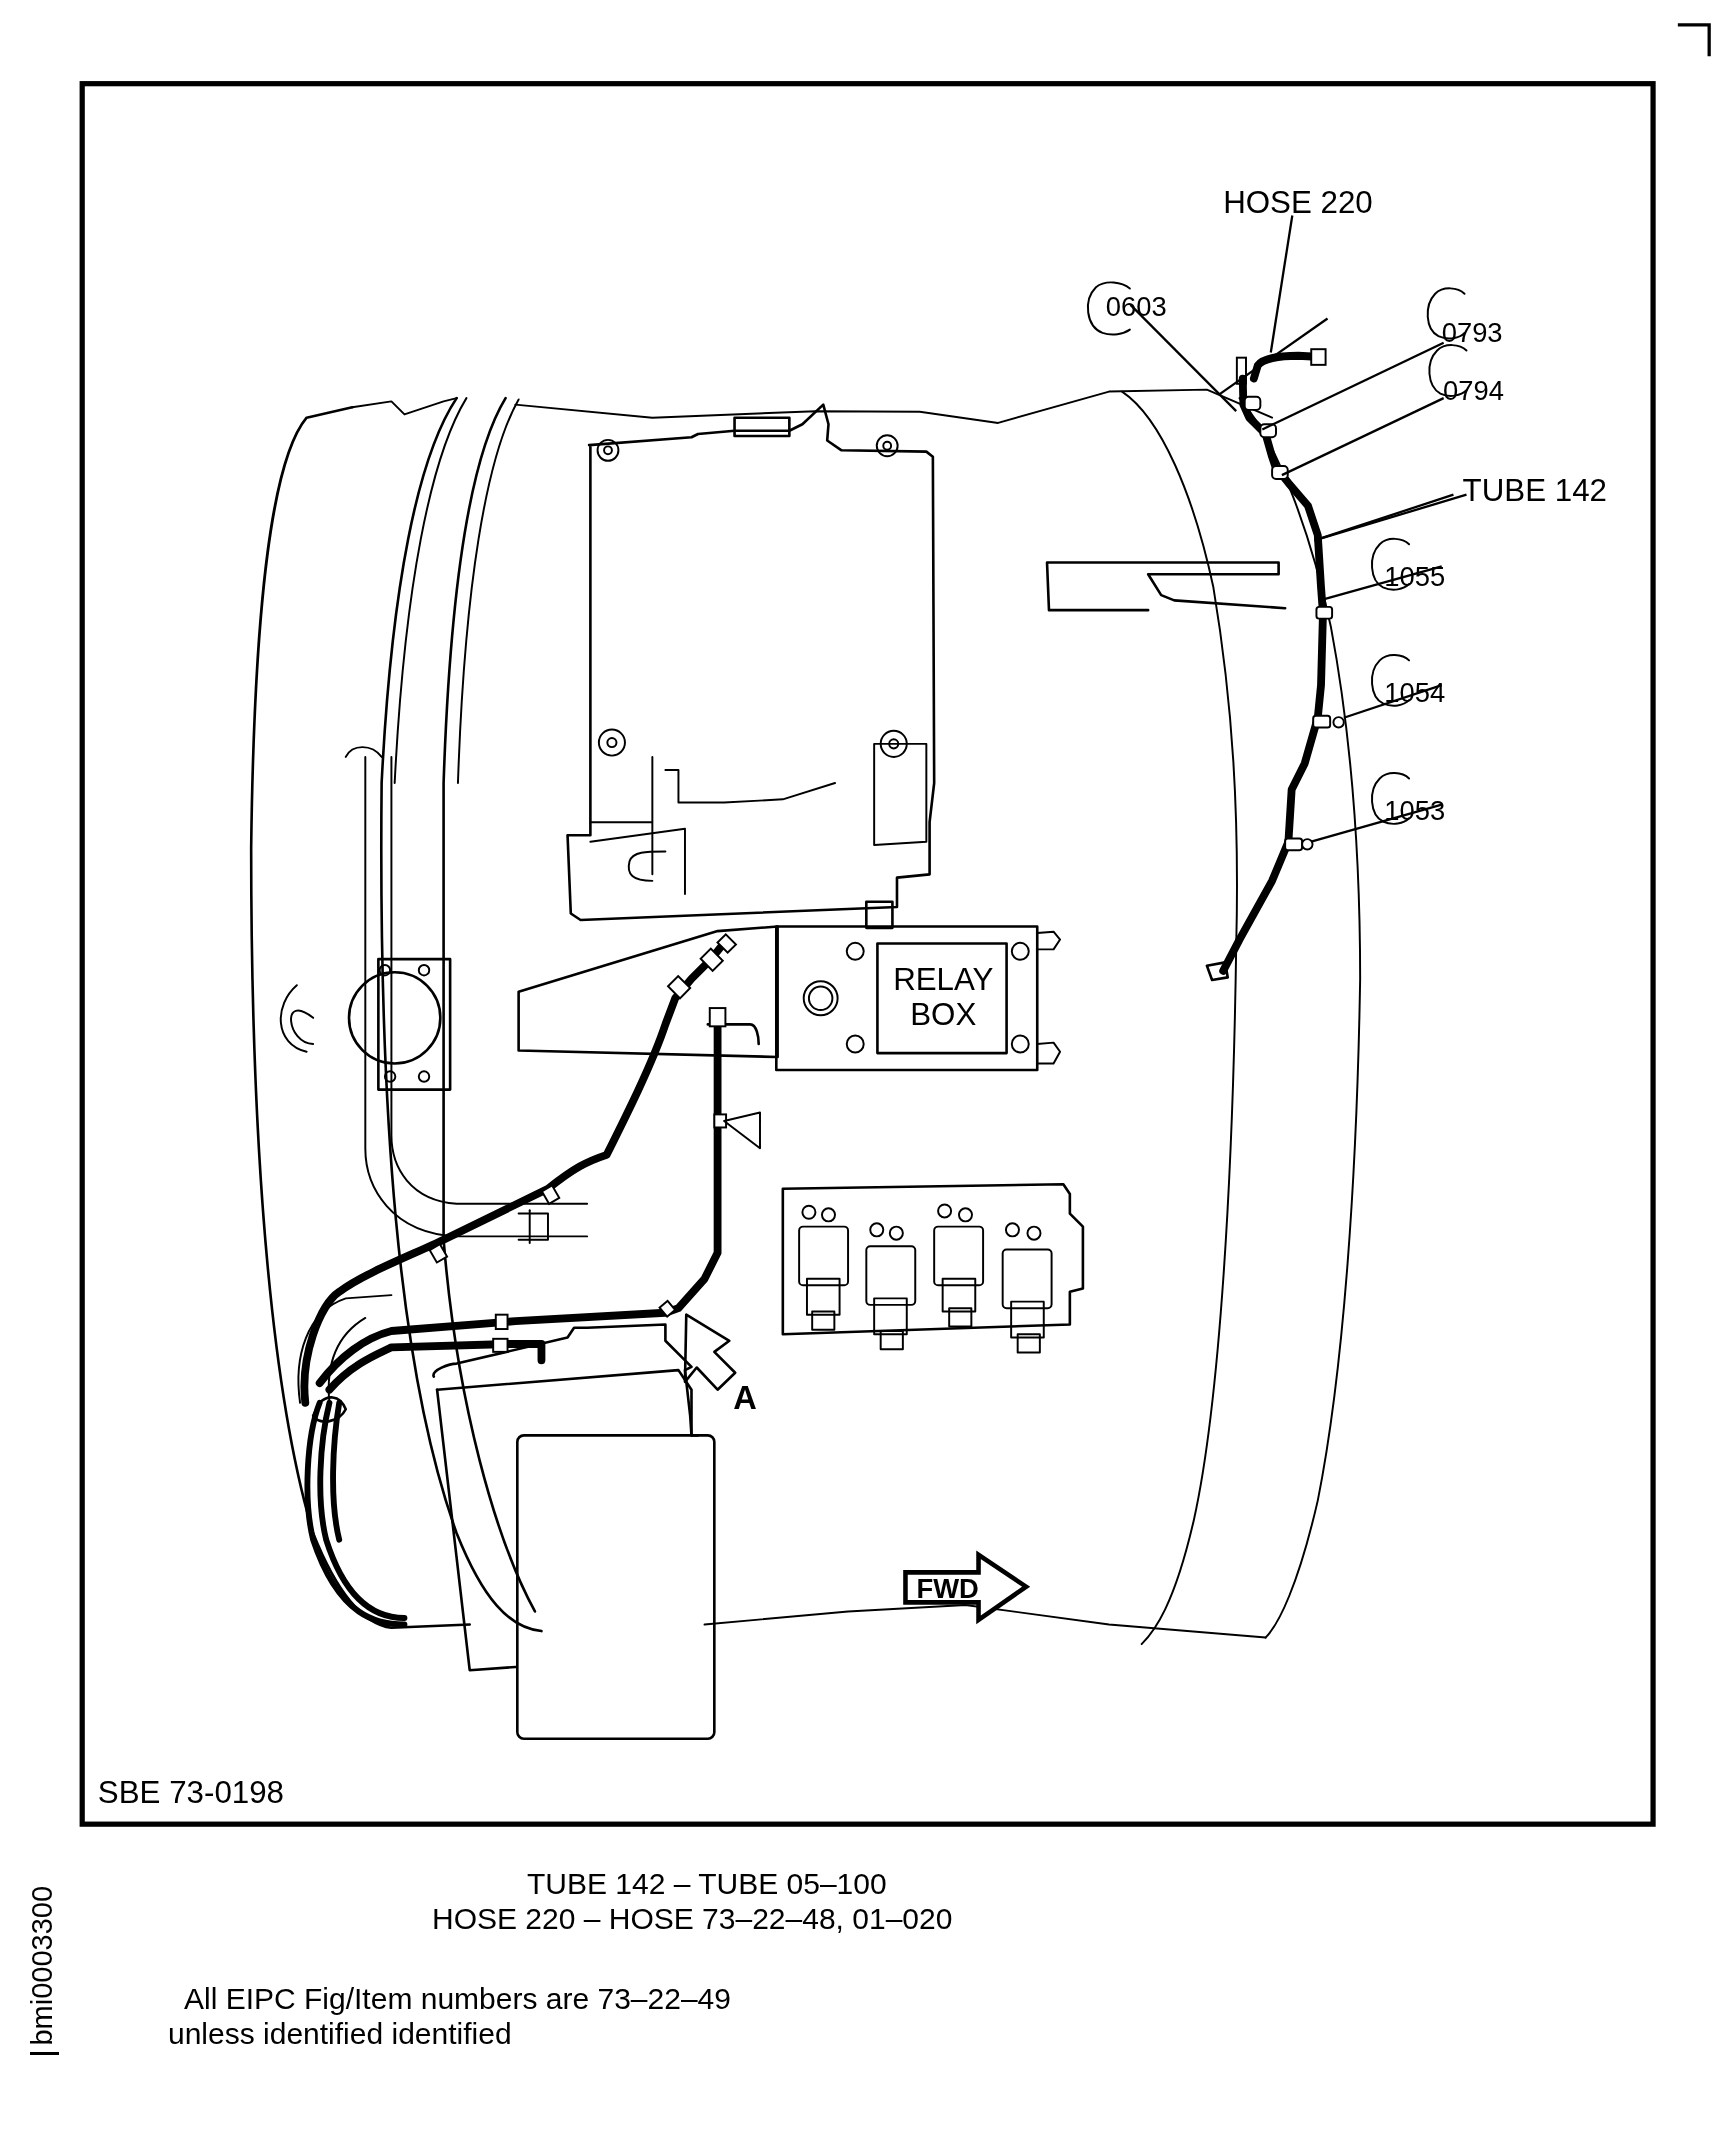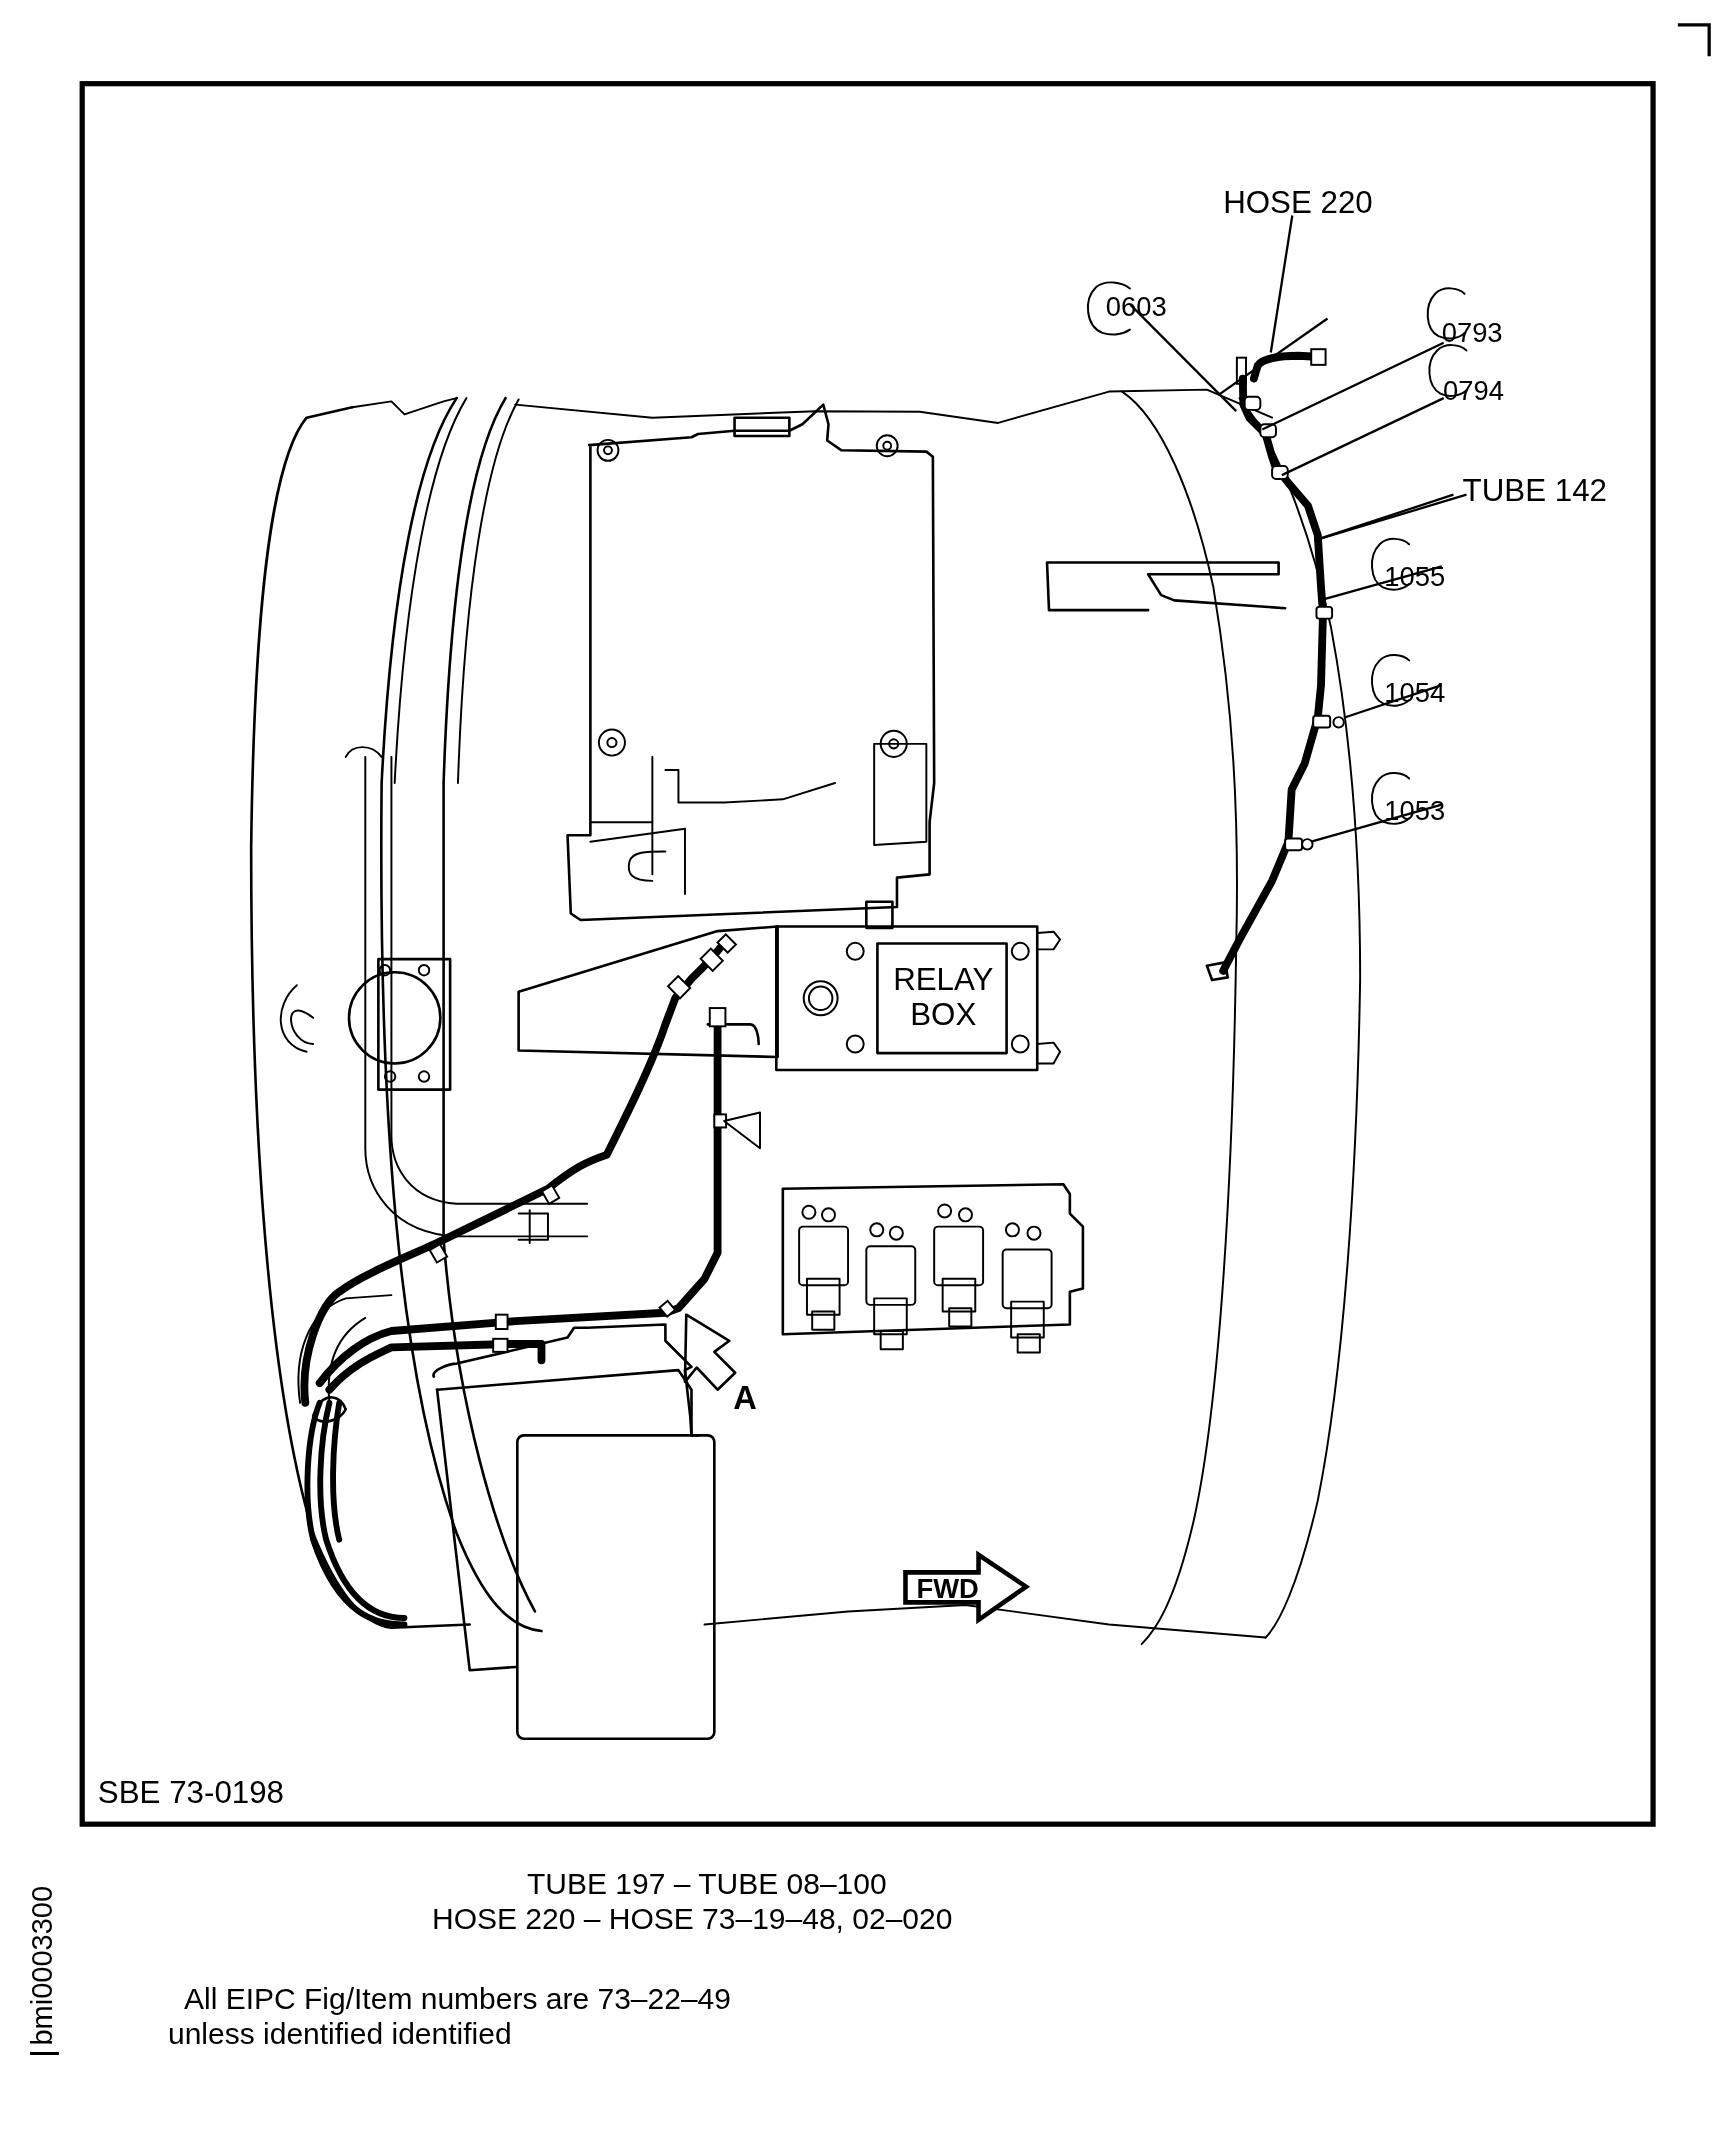--- a/index.html
+++ b/index.html
@@ -225,22 +225,22 @@
   </g>
 
   <g>
     <path d="M1388,2410 L1500,2410 L1500,2383 L1573,2432 L1500,2483 L1500,2456 L1388,2456 Z" fill="#fff" stroke="#000" stroke-width="7" stroke-linejoin="miter"></path>
     <text class="big-text" x="1405" y="2450" style="font-size:42px">FWD</text>
   </g>
 
   <text class="label-text" x="150" y="2764">SBE 73-0198</text>
 </svg>
 
-<div class="note" style="left:527px; top:1865px;">TUBE 197 – TUBE 08–100</div>
-<div class="note" style="left:432px; top:1900px;">HOSE 220 –  HOSE 73–19–48, 02–020</div>
+<div class="note" style="left:527px; top:1865px;">TUBE 142 – TUBE 05–100</div>
+<div class="note" style="left:432px; top:1900px;">HOSE 220 –  HOSE 73–22–48, 01–020</div>
 
 <div class="note" style="left:184px; top:1980px;">All EIPC Fig/Item numbers are 73–22–49</div>
 <div class="note" style="left:168px; top:2015px;">unless identified identified</div>
 
 <div class="side-id">
   <span style="display:inline-block; width:3.9px; height:29px; border-left:3.3px solid #000; border-bottom:0; vertical-align:middle; margin-right:2.6px;"></span><span>bmi0003300</span>
 </div>
 
 
 </body></html>

